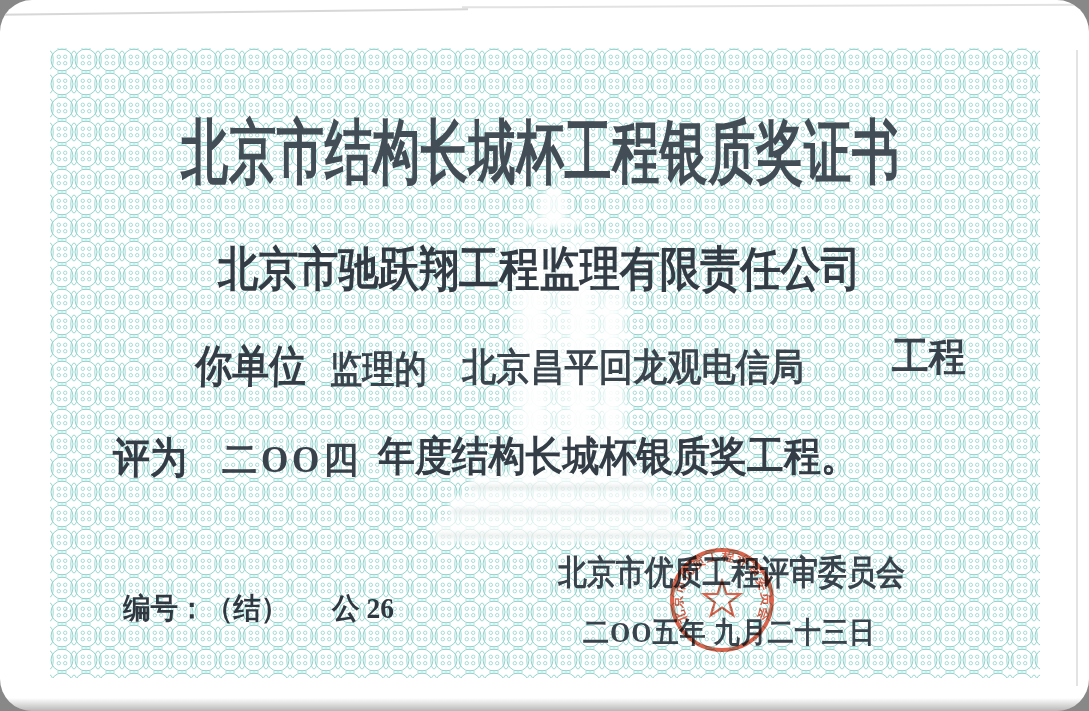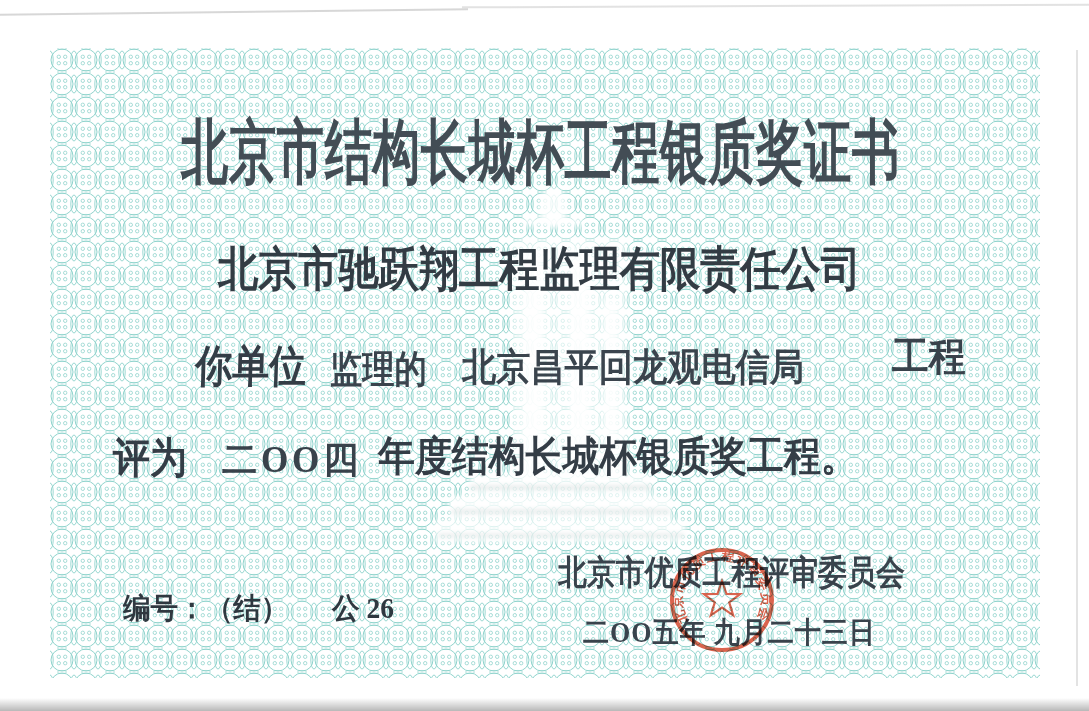--- a/index.html
+++ b/index.html
@@ -6,20 +6,21 @@
     --pattern-teal:#8fd3cc;
     --ink-dark:#3a444d;
     --seal-red:#d4492f;
     --paper:#ffffff;
   }
   html,body{margin:0;padding:0;background:#888;}
   .stage{
     position:relative;width:1089px;height:711px;
     background:var(--paper,#fff);overflow:hidden;
     font-family:"Liberation Serif","DejaVu Serif",serif;
+    border-radius:32px;
   }
   
   .pattern-area{
     position:absolute;left:50px;top:48px;width:990px;height:630px;
     z-index:1;
   }
   .pattern-area svg{display:block;width:100%;height:100%;}
   .pat{stroke:var(--pattern-teal,#8fd3cc);fill:none;}
   
   .watermark{position:absolute;left:0;top:0;width:1089px;height:711px;z-index:2;pointer-events:none;}

